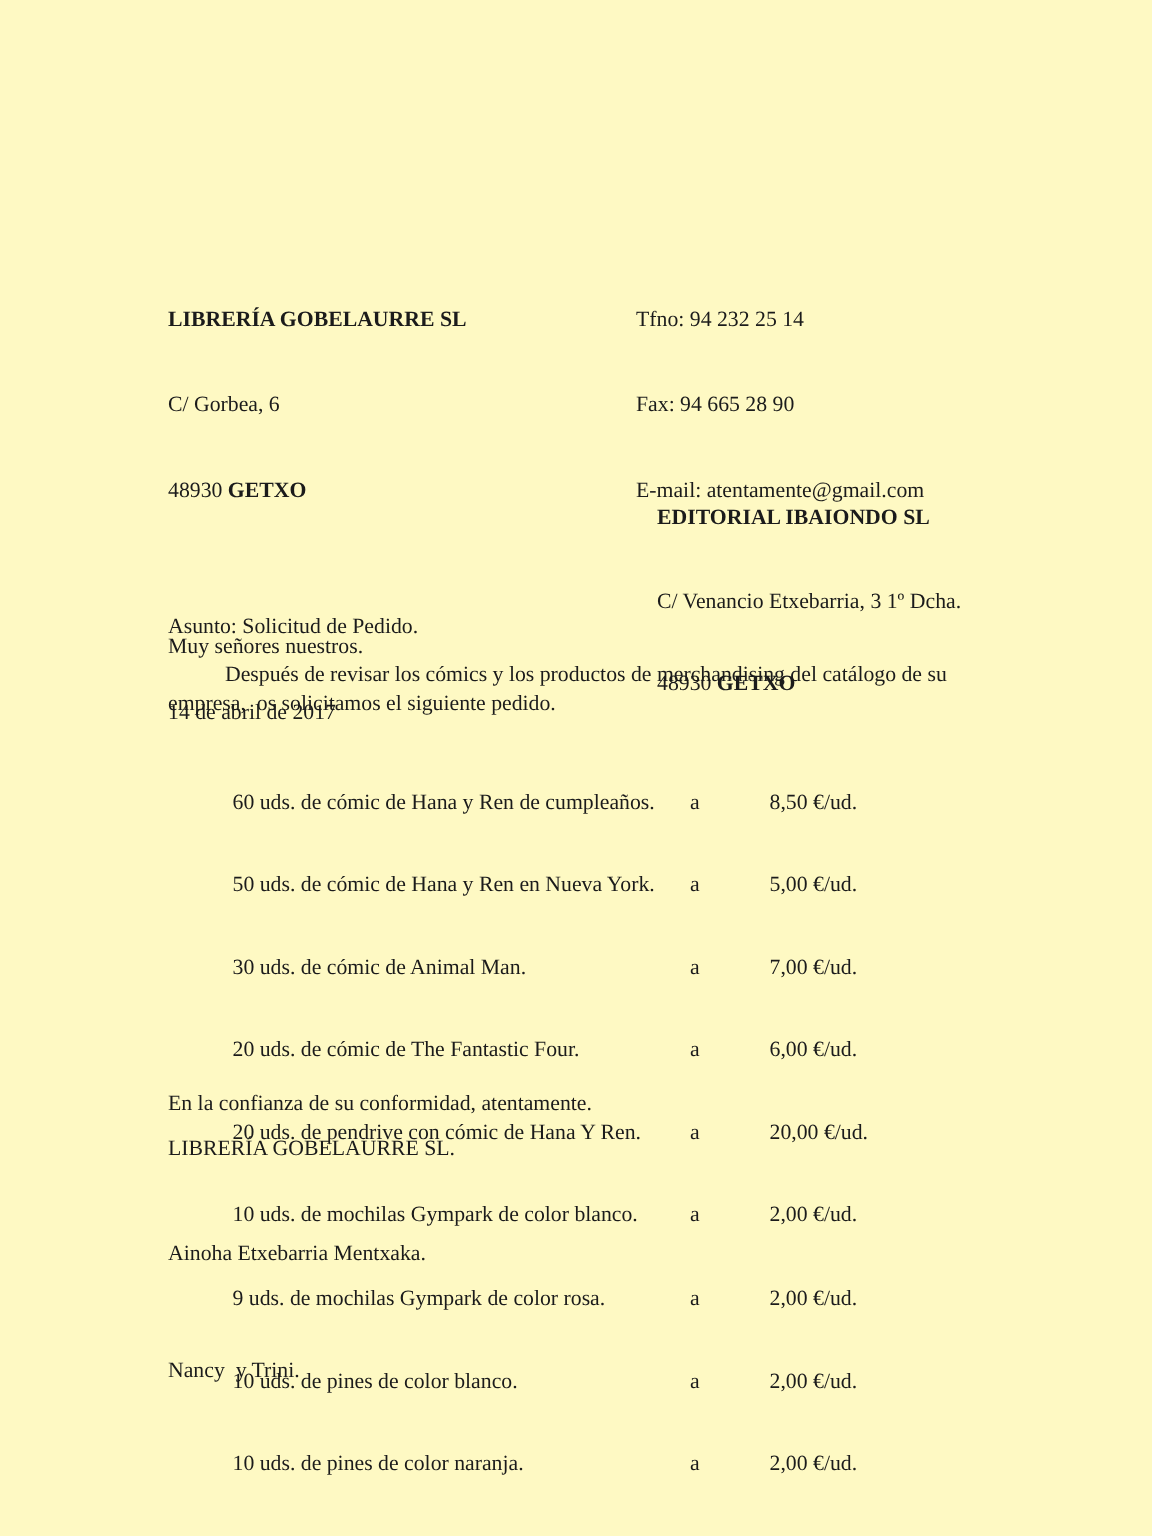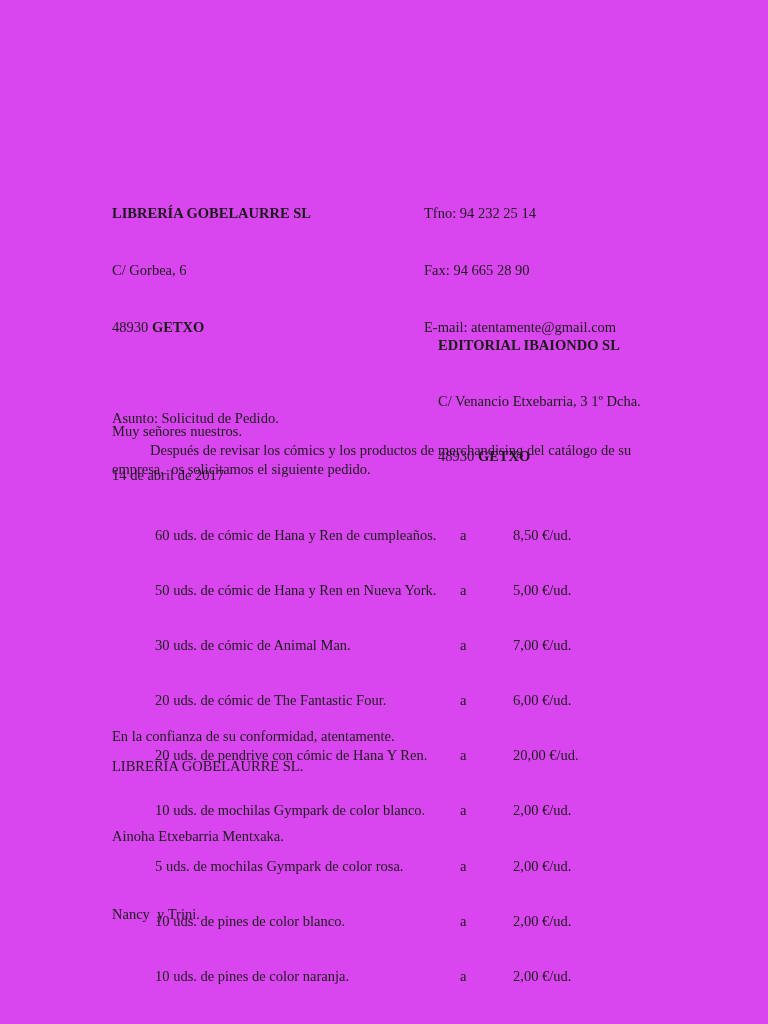--- a/index.html
+++ b/index.html
@@ -4,21 +4,21 @@
 <style>
   html, body {
     margin: 0;
     padding: 0;
     background: #ffffff;
   }
   .page {
     position: relative;
     width: 768px;
     height: 1024px;
-    background: #d946ef;
+    background: #fef9c3;
     font-family: "Liberation Serif", "DejaVu Serif", serif;
     font-size: 14.5px;
     color: #1b1b1b;
     overflow: hidden;
   }
   .abs {
     position: absolute;
     white-space: pre-wrap;
     line-height: 19px;
   }
@@ -86,21 +86,21 @@
     <div class="order-row">
       <span>20 uds. de cómic de The Fantastic Four.</span><span>a</span><span>6,00 €/ud.</span>
     </div>
     <div class="order-row">
       <span>20 uds. de pendrive con cómic de Hana Y Ren.</span><span>a</span><span>20,00 €/ud.</span>
     </div>
     <div class="order-row">
       <span>10 uds. de mochilas Gympark de color blanco.</span><span>a</span><span>2,00 €/ud.</span>
     </div>
     <div class="order-row">
-      <span>5 uds. de mochilas Gympark de color rosa.</span><span>a</span><span>2,00 €/ud.</span>
+      <span>9 uds. de mochilas Gympark de color rosa.</span><span>a</span><span>2,00 €/ud.</span>
     </div>
     <div class="order-row">
       <span>10 uds. de pines de color blanco.</span><span>a</span><span>2,00 €/ud.</span>
     </div>
     <div class="order-row">
       <span>10 uds. de pines de color naranja.</span><span>a</span><span>2,00 €/ud.</span>
     </div>
   </div>
 
 

